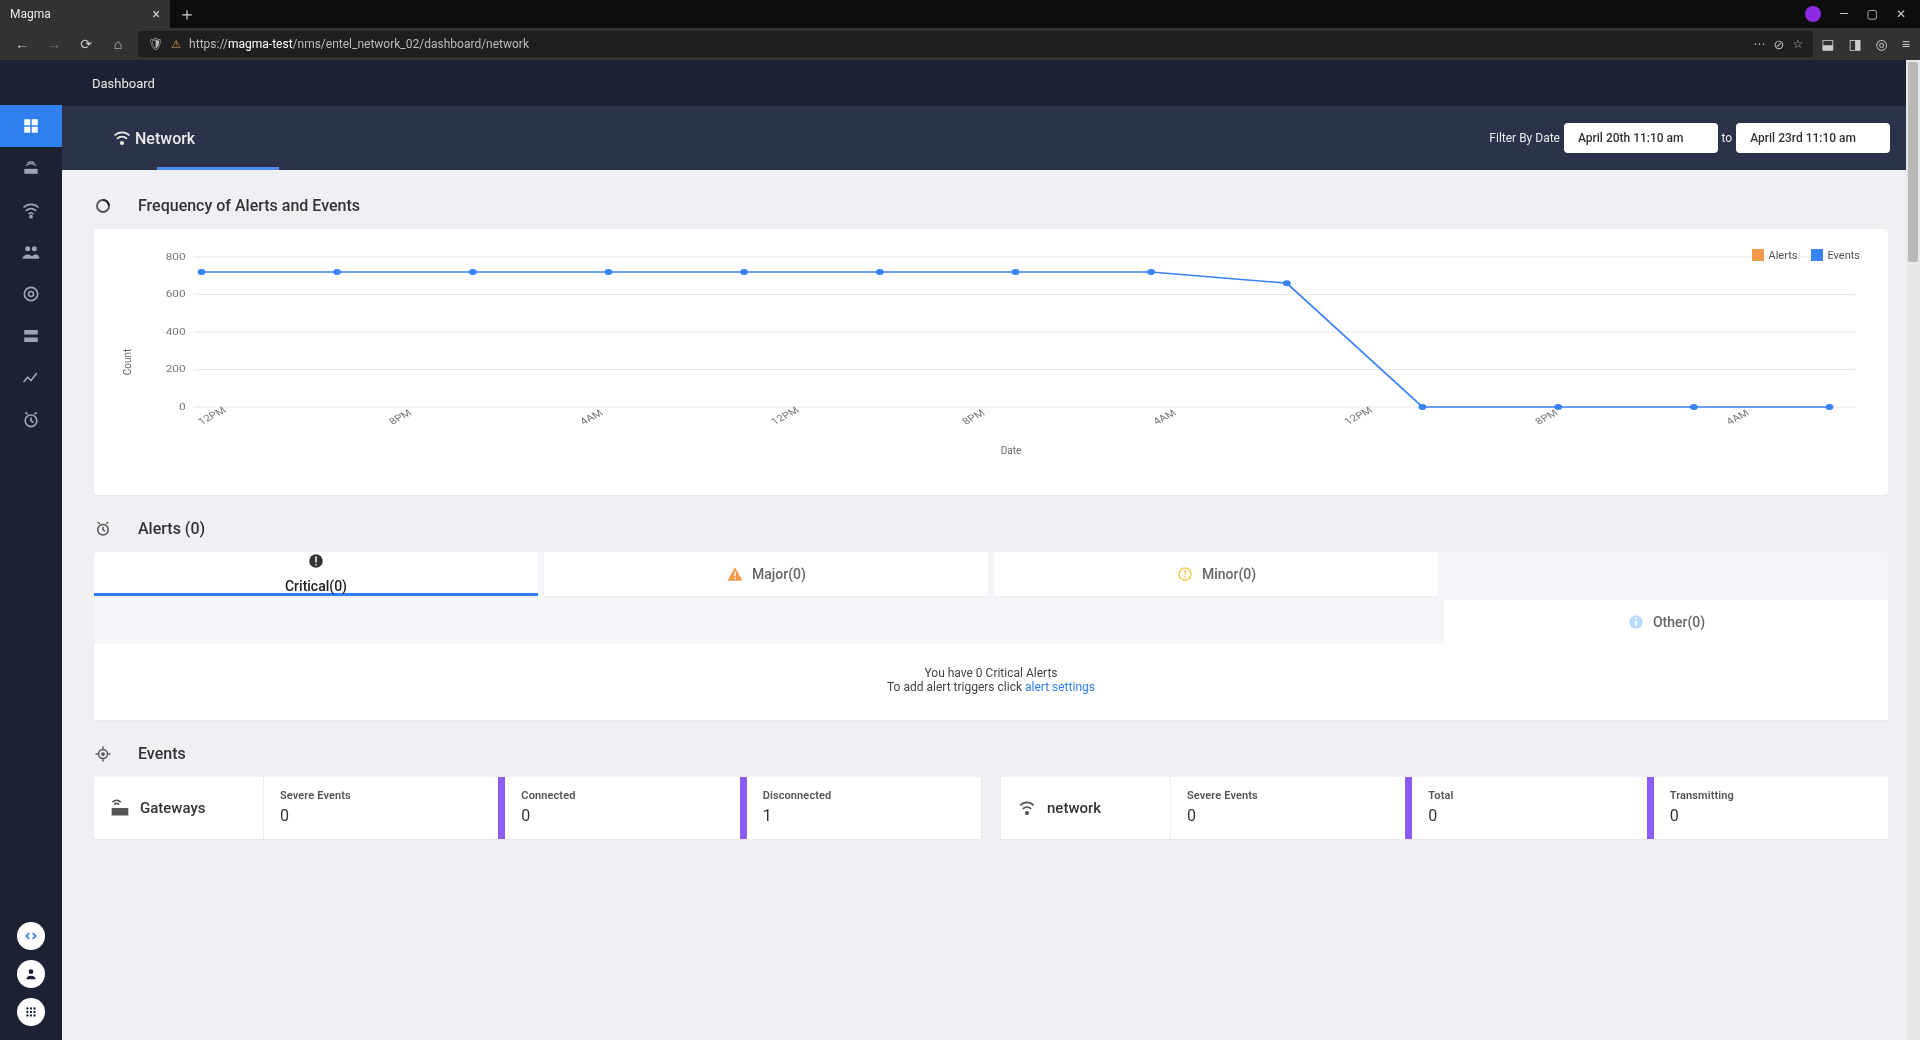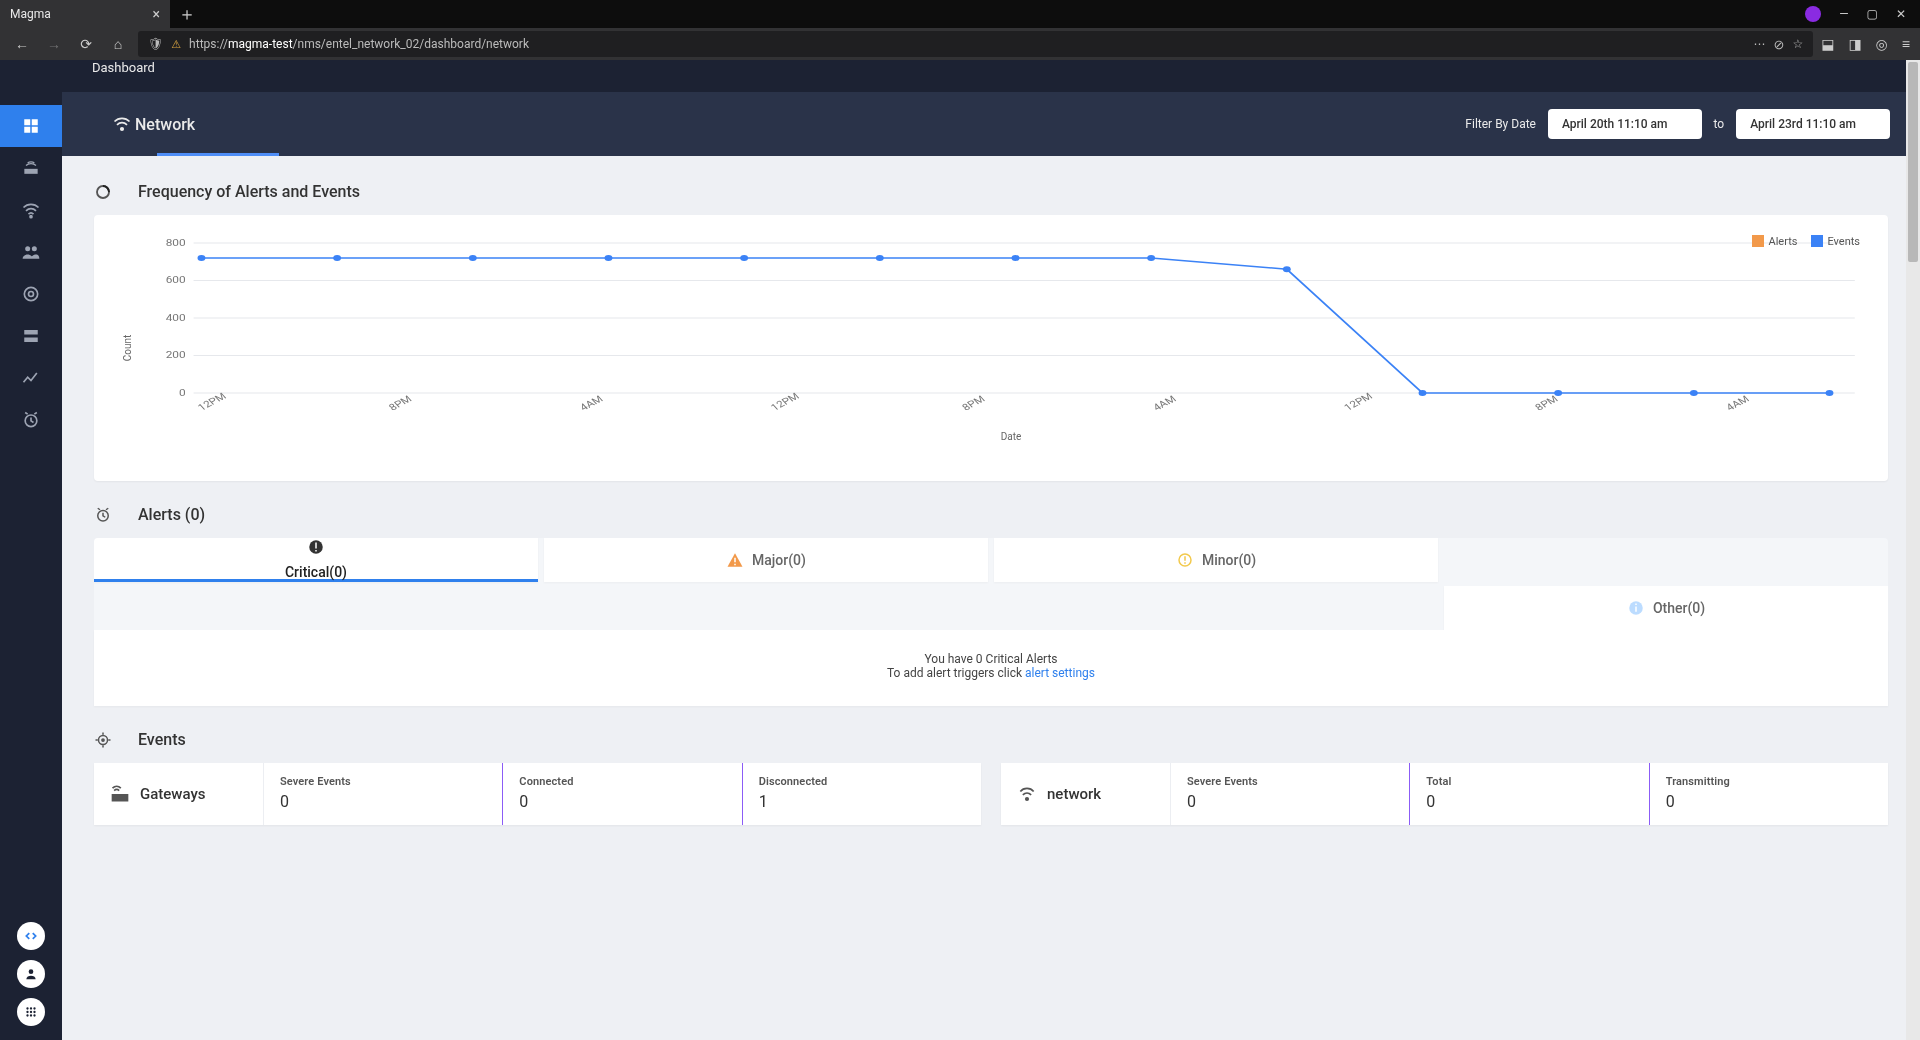--- a/index.html
+++ b/index.html
@@ -54,33 +54,33 @@
     width: 28px; height: 28px; border-radius: 50%; background: #fff; color: #2f80ed;
     display: flex; align-items: center; justify-content: center; font-size: 14px; cursor: pointer;
   }
   .side-bottom .round.dark { color: #1c2233; }
 
   .main { flex: 1; overflow-y: auto; overflow-x: hidden; background: #eef0f4; position: relative; }
   .scrollbar-track { position: absolute; right: 0; top: 0; bottom: 0; width: 14px; background: #e8e8e8; }
   .scrollbar-thumb { position: absolute; right: 2px; top: 2px; width: 10px; height: 200px; background: #b8b8b8; border-radius: 2px; }
 
   .topbar {
-    background: #1c2233; color: #eaeaea; height: 32px; display: flex; align-items: flex-start;
+    background: #1c2233; color: #eaeaea; height: 46px; display: flex; align-items: center;
     padding: 0 30px; font-size: 13px;
   }
   .headerbar {
     background: #2a3349; color: #eaeaea; height: 64px; display: flex; align-items: center;
     padding: 0 30px; justify-content: space-between;
   }
   .headerbar .net-title { display: flex; align-items: center; gap: 3px; font-size: 16px; font-weight: 500; padding-left: 20px; }
   .headerbar-wrap { position: relative; }
   .tab-underline {
     position: absolute; bottom: 0; left: 95px; width: 122px; height: 3px; background: #4f8ef7;
   }
-  .filter { display: flex; align-items: center; gap: 12px; font-size: 12px; }
+  .filter { display: flex; align-items: center; gap: 4px; font-size: 12px; }
   .filter .datebox {
     background: #fff; color: #333; border-radius: 4px; height: 30px;
     display: flex; align-items: center; padding: 0 34px 0 14px; font-size: 12px; font-weight: 500;
   }
 
   .content { padding: 26px 32px 26px 32px; }
 
   .section-head {
     display: flex; align-items: center; gap: 26px; margin-bottom: 14px;
     font-size: 16px; font-weight: 500; color: #333;
@@ -123,21 +123,21 @@
   }
   .alert-body a { color: #2f80ed; text-decoration: none; }
 
   
   .stats-row { display: flex; gap: 20px; }
   .stats-card { flex: 1; background: #fff; border-radius: 0; display: flex; box-shadow: 0 1px 2px rgba(0,0,0,.05); }
   .stats-head {
     width: 170px; display: flex; align-items: center; gap: 10px; padding: 18px 16px;
     font-size: 15px; font-weight: 500; border-right: 1px solid #eceef2;
   }
-  .stat-cell { flex: 1; padding: 12px 16px 14px; border-right: 1px solid #8b5cf6; }
+  .stat-cell { flex: 1; padding: 12px 16px 14px; border-right: 7px solid #8b5cf6; }
   .stat-cell:last-child { border-right: none; }
   .stat-label { font-size: 11px; color: #555; font-weight: 600; letter-spacing: .01em; }
   .stat-value { font-size: 16px; color: #333; margin-top: 4px; }
 
   svg { display: block; }
 </style>
 </head>
 <body>
 
 <div class="browser-chrome">

